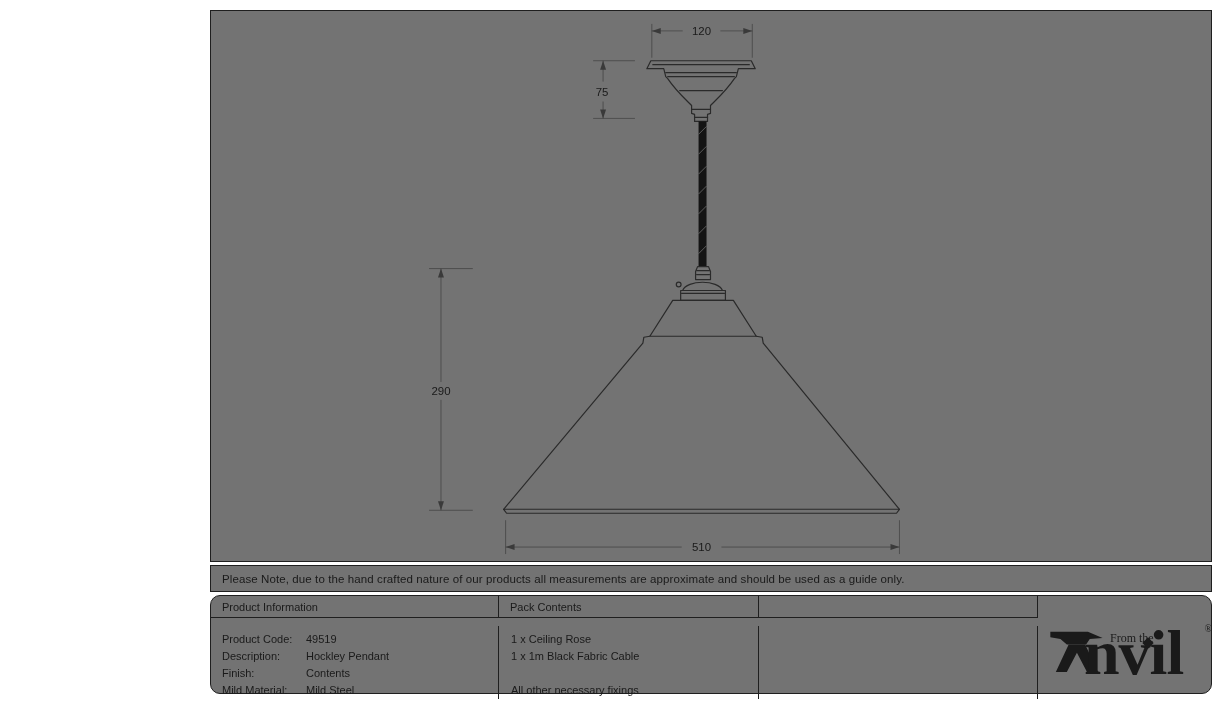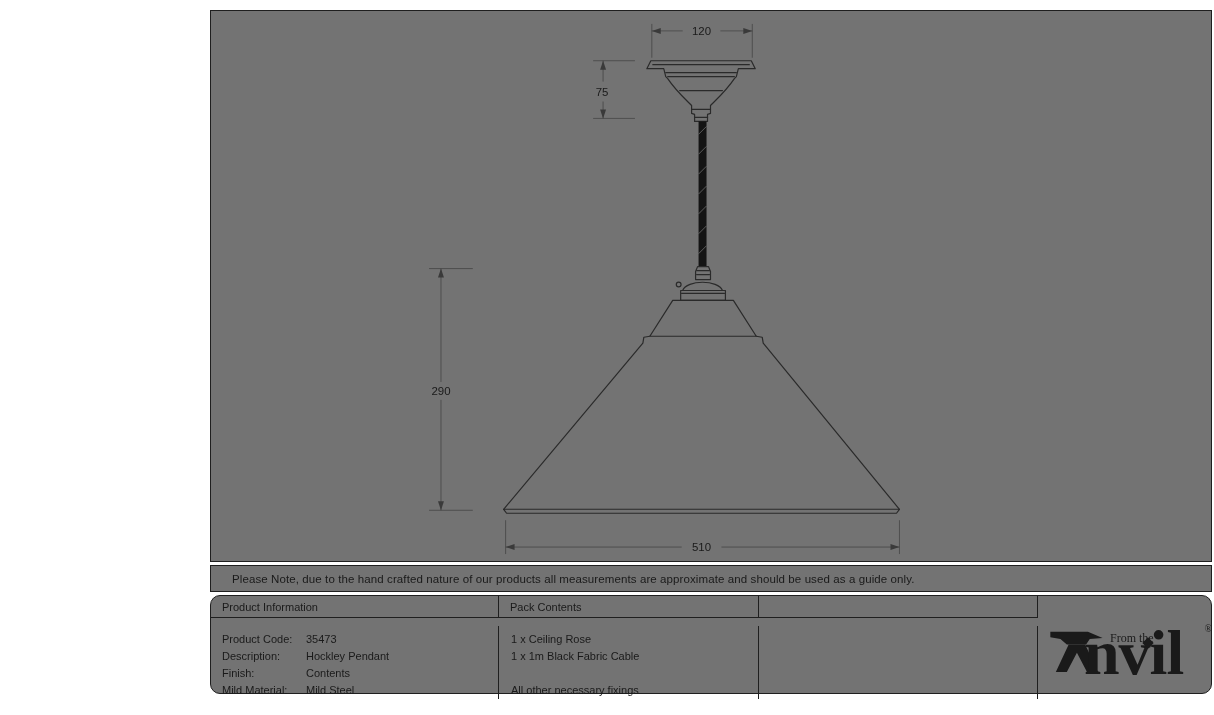--- a/index.html
+++ b/index.html
@@ -7,21 +7,21 @@
     width:1214px;height:715px;
     background:#ffffff;
     position:relative;
     overflow:hidden;
     font-family:"Liberation Sans", sans-serif;
     color:#1a1a1a;
   }
   .panel{position:absolute;left:210px;width:1002px;box-sizing:border-box;border:1.5px solid #1f1f1f;background:#737373;}
   .drawing-box{top:10px;height:552px;}
   .drawing-box svg{display:block;}
-  .note-box{top:565px;height:27px;display:flex;align-items:center;padding-left:21px;font-size:11.5px;letter-spacing:.1px;}
+  .note-box{top:565px;height:27px;display:flex;align-items:center;padding-left:11px;font-size:11.5px;letter-spacing:.1px;}
   .info-table{
     top:595px;height:99px;
     display:grid;
     grid-template-columns:288px 260px 279px 1fr;
     grid-template-rows:22px 1fr;
     border-radius:10px;
   }
   .cell{box-sizing:border-box;font-size:11px;}
   .th{border-bottom:1.4px solid #1f1f1f;display:flex;align-items:center;padding-left:11px;}
   .rb{border-right:1.4px solid #1f1f1f;}
@@ -148,21 +148,21 @@
 
   <div class="panel info-table">
 
     <div class="cell th rb c1h">Product Information</div>
     <div class="cell th rb c2h">Pack Contents</div>
     <div class="cell th rb c3h"></div>
 
     <div class="cell body-cell rb c1b">
       <div class="pi-row">
         <span class="pi-label">Product Code:</span>
-        <span class="pi-value">35473</span>
+        <span class="pi-value">49519</span>
       </div>
       <div class="pi-row">
         <span class="pi-label">Description:</span>
         <span class="pi-value">Hockley Pendant</span>
       </div>
       <div class="pi-row">
         <span class="pi-label">Finish:</span>
         <span class="pi-value">Contents</span>
       </div>
       <div class="pi-row">

